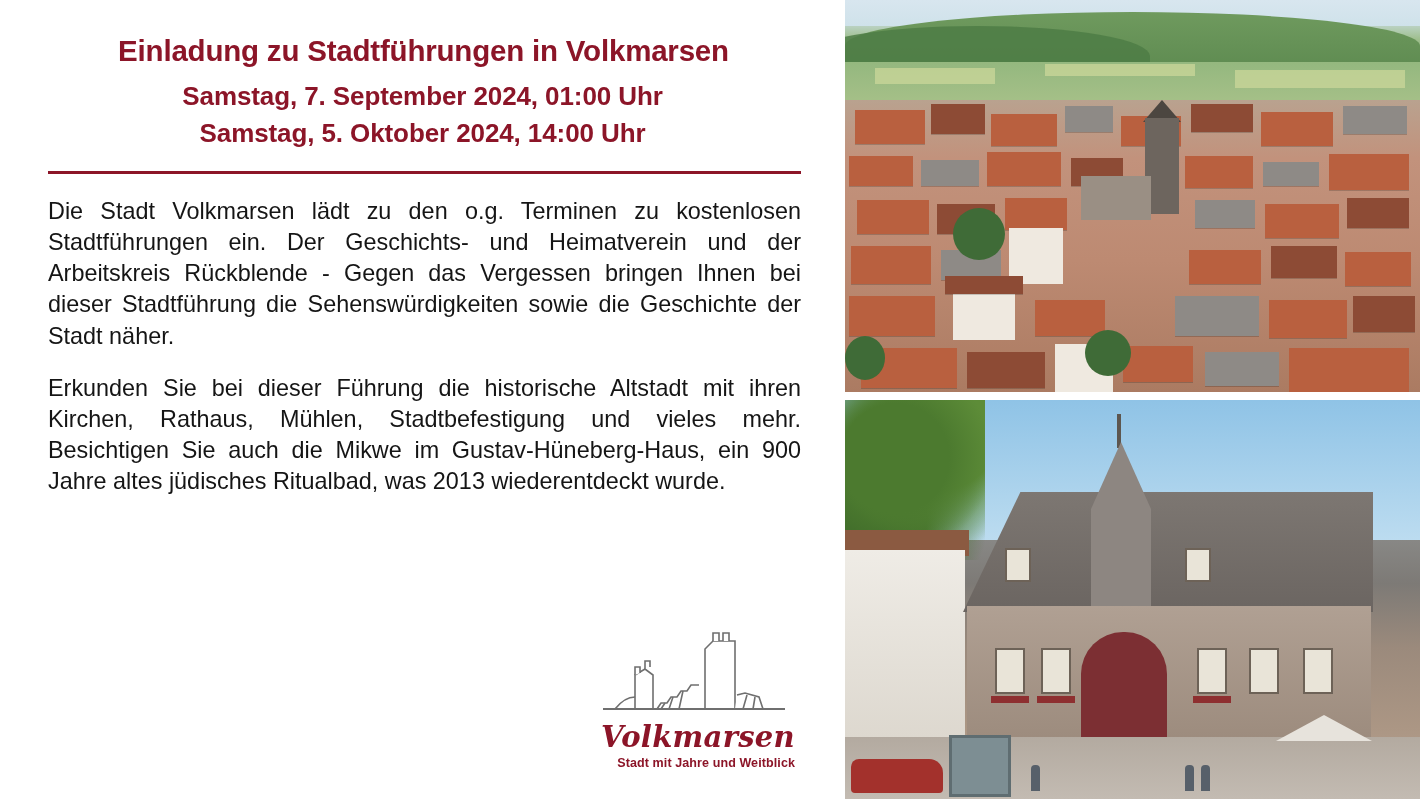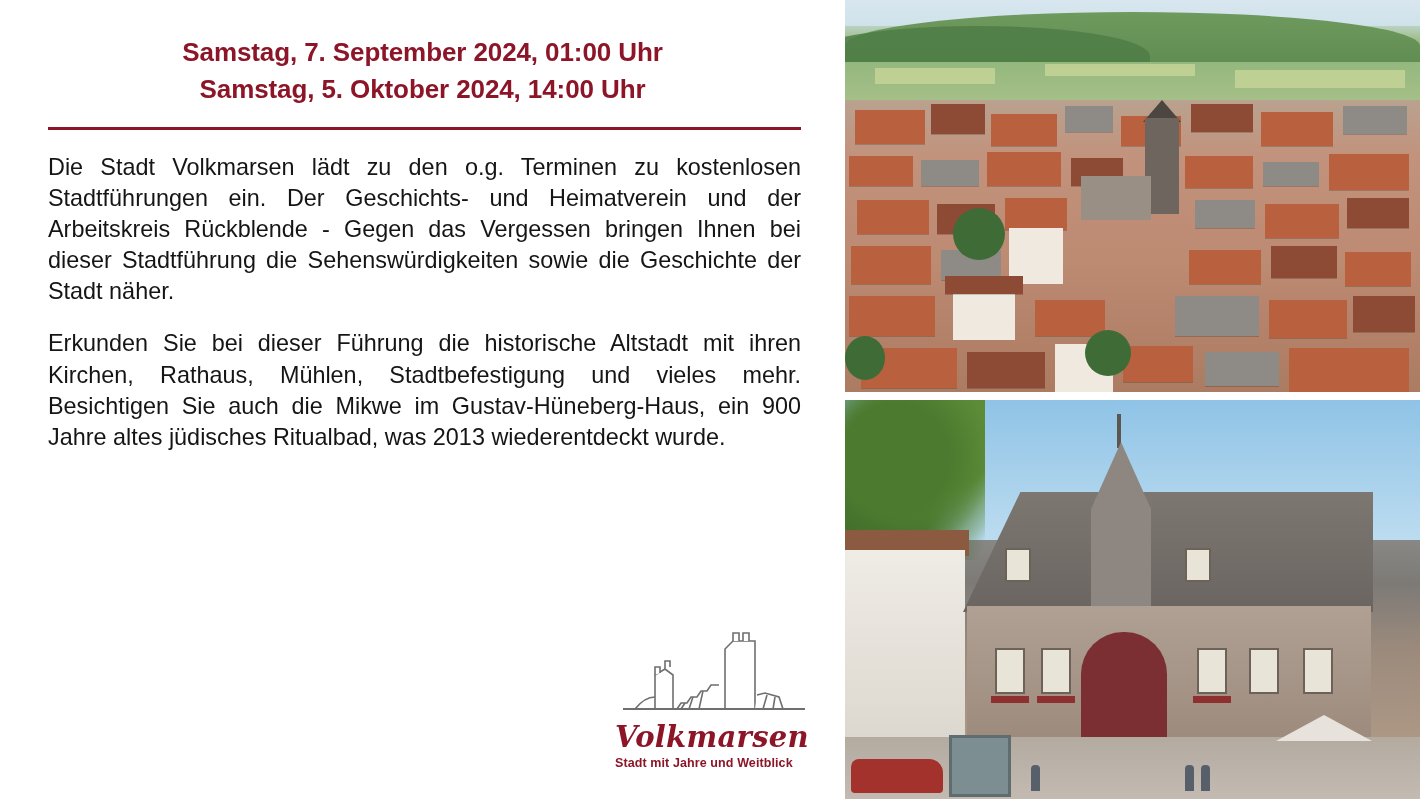--- a/index.html
+++ b/index.html
@@ -77,25 +77,25 @@
   .para.nojust {
     text-align: left;
   }
   .para b {
     font-weight: bold;
   }
 
   
   .logo-wrap {
     position: absolute;
-    right: 30px;
+    right: 50px;
     bottom: 20px;
     width: 200px;
     height: 150px;
-    text-align: left;
+    text-align: right;
   }
   .logo-mark {
     position: relative;
     height: 92px;
     width: 100%;
   }
   .logo-name {
     font-family: "DejaVu Serif", serif;
     font-style: italic;
     font-weight: bold;
@@ -282,20 +282,21 @@
     background: #57606a; border-radius: 4px 4px 0 0;
   }
 </style>
 </head>
 <body>
 
 <div class="page">
 
   <div class="left-col">
 
+    <h1 class="headline">Einladung zu Stadtführungen in Volkmarsen</h1>
 
     <div class="date-line">Samstag, 7. September 2024, 01:00 Uhr</div>
     <div class="date-line">Samstag, 5. Oktober 2024, 14:00 Uhr</div>
 
     <div class="divider"></div>
 
     <div class="body-text">
       <p class="para">Die Stadt Volkmarsen lädt zu den o.g. Terminen zu kostenlosen Stadtführungen ein.
 Der Geschichts- und Heimatverein und der Arbeitskreis Rückblende - Gegen das Vergessen bringen Ihnen bei dieser Stadtführung die Sehenswürdigkeiten sowie die Geschichte der Stadt näher.</p>
       <p class="para">Erkunden Sie bei dieser Führung die historische Altstadt mit ihren Kirchen, Rathaus, Mühlen, Stadtbefestigung und vieles mehr. Besichtigen Sie auch die Mikwe im Gustav-Hüneberg-Haus, ein 900 Jahre altes jüdisches Ritualbad, was 2013 wiederentdeckt wurde.</p>

